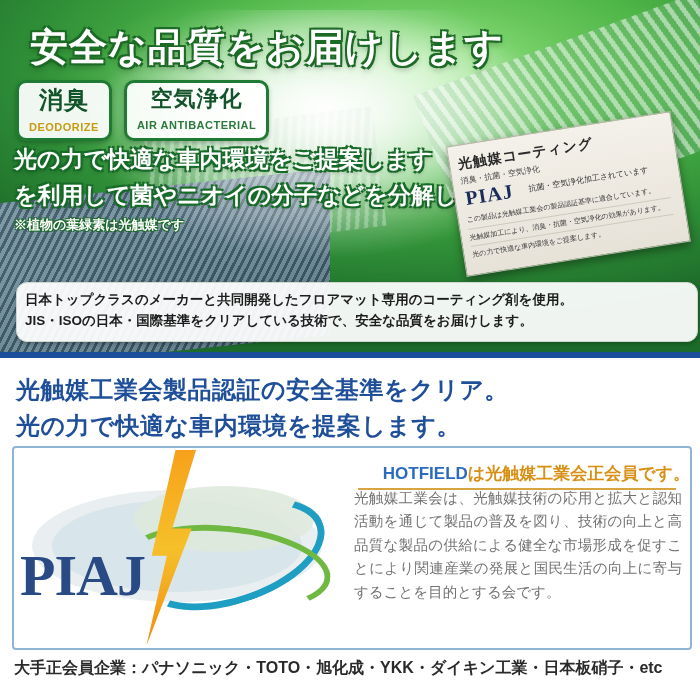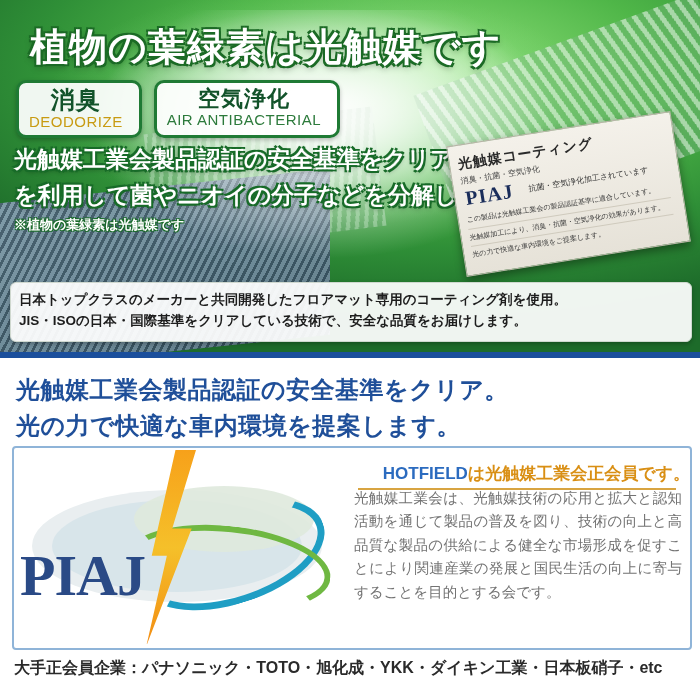--- a/index.html
+++ b/index.html
@@ -62,26 +62,26 @@
       -2px -2px 0 #1c6b26,
       0 3px 6px rgba(0,0,0,.35);
   }
 
   
   .badges{position:absolute;left:16px;top:80px;display:flex;gap:12px;}
   .badge{
     background:rgba(255,255,255,.93);
     border:3px solid #1f7a34;
     border-radius:10px;
-    padding:4px 16px 5px 10px;
+    padding:4px 10px 5px 10px;
     text-align:center;
     box-shadow:0 2px 4px rgba(0,0,0,.25);
   }
   .badge .jp{font-size:24px;font-weight:bold;color:#12532a;line-height:1.05;letter-spacing:1px;}
-  .badge .en{font-size:15px;font-weight:normal;color:#c89b12;letter-spacing:.5px;margin-top:1px;}
+  .badge .en{font-size:11px;font-weight:bold;color:#c89b12;letter-spacing:.5px;margin-top:9px;}
   .badge.b3 .jp{font-size:22px;}
   .badge.b3 .en{color:#2c7a3b;}
 
   
   .line1,.line2{
     position:absolute;left:14px;
     font-size:23px;font-weight:bold;color:#ffffff;
     text-shadow:
       2px 2px 0 #176b28,-2px 2px 0 #176b28,2px -2px 0 #176b28,-2px -2px 0 #176b28,
       0 2px 5px rgba(0,0,0,.4);
@@ -118,24 +118,24 @@
     position:absolute;left:74px;top:48px;font-size:8px;color:#333;
   }
   .tag .tag-body{
     position:absolute;left:8px;top:70px;width:205px;
     font-size:7px;line-height:1.5;color:#3a3a3a;
   }
   .tag .tag-line{border-top:1px solid #cfcabd;margin:3px 0;}
 
   
   .infobox{
-    position:absolute;left:10px;top:282px;width:680px;height:58px;
+    position:absolute;left:16px;top:282px;width:680px;height:58px;
     background:rgba(255,255,255,.93);
     border:1px solid #cfd8cf;
-    border-radius:6px;
+    border-radius:11px;
     box-shadow:0 2px 4px rgba(0,0,0,.25);
   }
   .infobox p{margin:0;padding:0 8px;font-size:13.5px;line-height:1.55;color:#1d1d1d;font-weight:bold;}
   .infobox p:first-child{padding-top:7px;}
 
   
   .divider{position:absolute;left:0;top:352px;width:700px;height:6px;background:#1b4f9c;}
 
   
   .bottom{
@@ -218,34 +218,34 @@
 <body>
 
 <div id="page">
 
   <div class="top-panel">
     <div class="carpet-edge"></div>
     <div class="carpet2"></div>
     <div class="carpet"></div>
     <div class="glow"></div>
 
-    <div class="headline">植物の葉緑素は光触媒です</div>
+    <div class="headline">安全な品質をお届けします</div>
 
     <div class="badges">
       <div class="badge b1">
         <div class="jp">消臭</div>
         <div class="en">DEODORIZE</div>
       </div>
       <div class="badge b3">
         <div class="jp">空気浄化</div>
         <div class="en">AIR ANTIBACTERIAL</div>
       </div>
     </div>
 
-    <div class="line1">光触媒工業会製品認証の安全基準をクリア</div>
+    <div class="line1">光の力で快適な車内環境をご提案します</div>
     <div class="line2">を利用して菌やニオイの分子などを分解します。</div>
     <div class="note">※植物の葉緑素は光触媒です</div>
 
     <div class="tag">
       <div class="tag-title">光触媒コーティング</div>
       <div class="tag-sub">消臭・抗菌・空気浄化</div>
       <div class="piaj">PIAJ</div>
       <div class="piaj-note">抗菌・空気浄化加工されています</div>
       <div class="tag-body">
         <div>この製品は光触媒工業会の製品認証基準に適合しています。</div>

